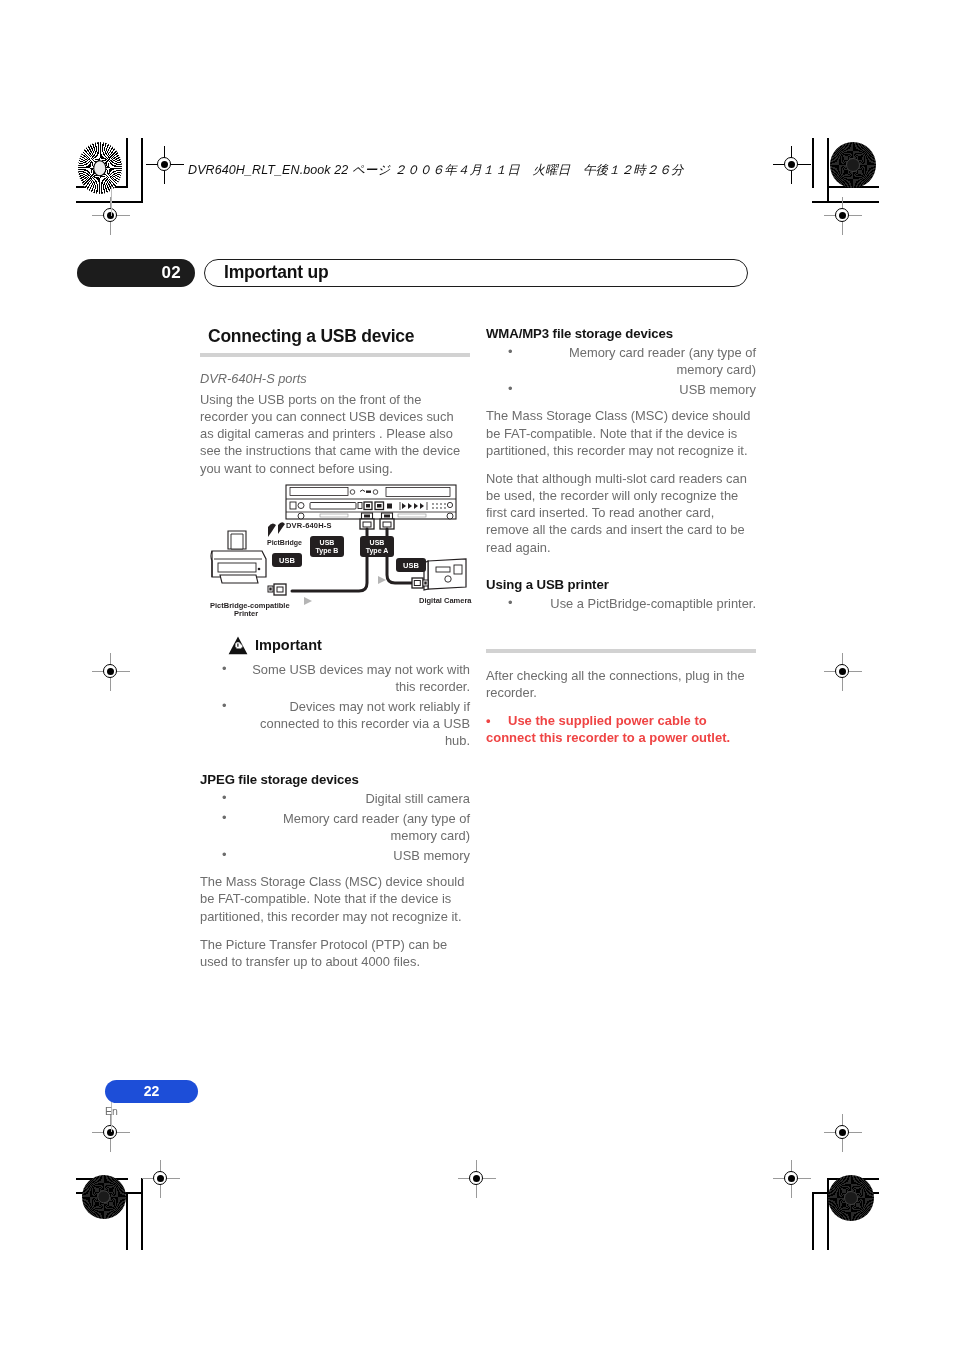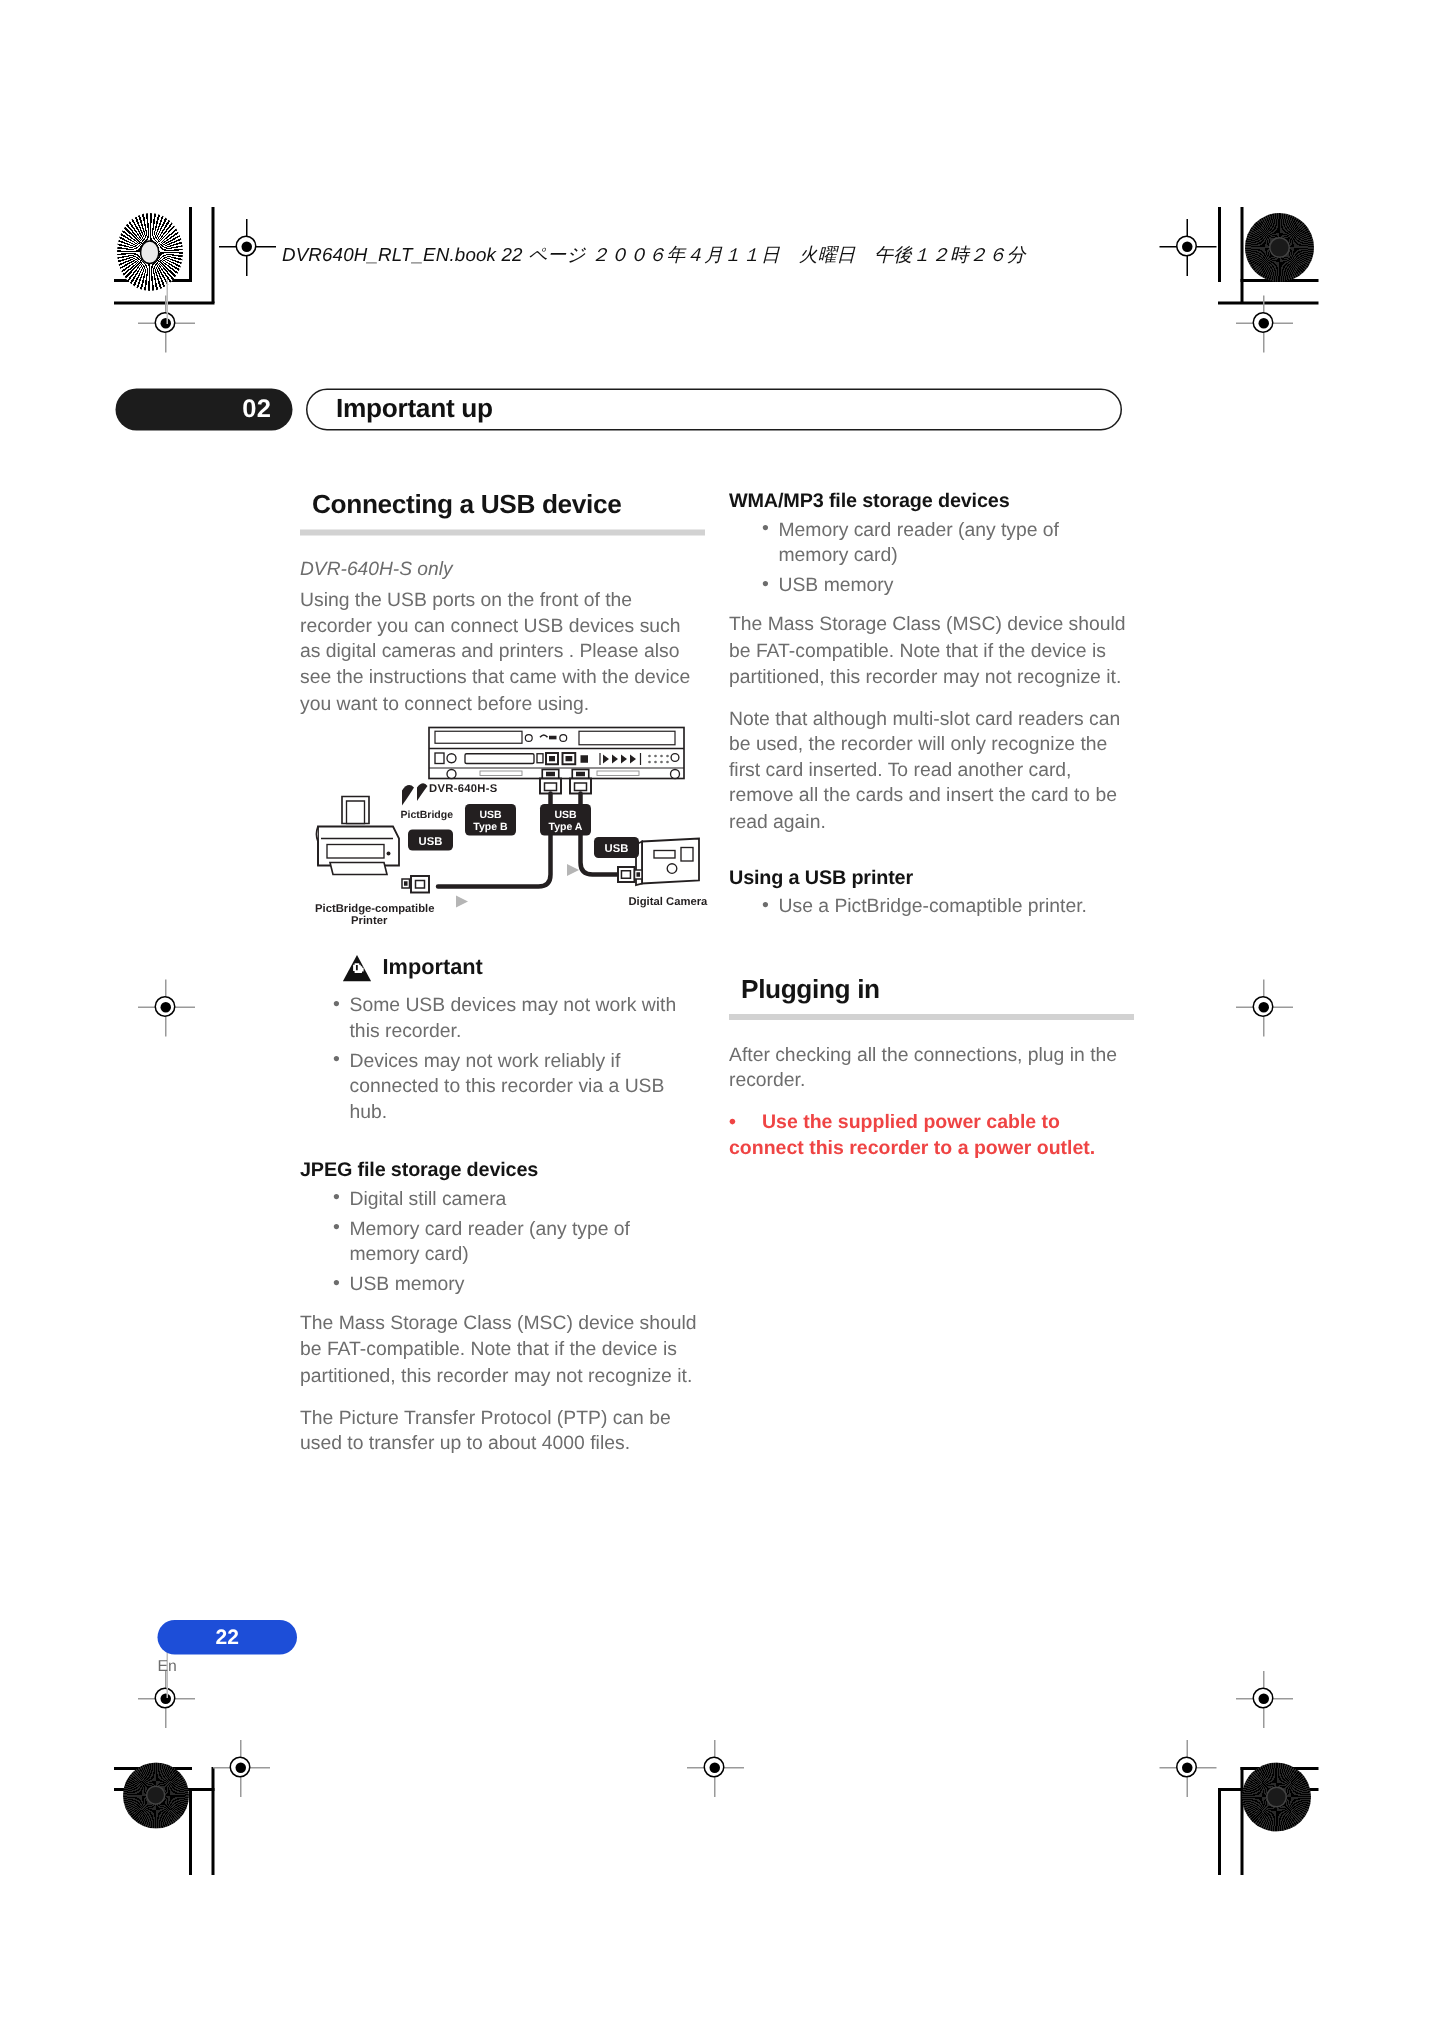--- a/index.html
+++ b/index.html
@@ -165,20 +165,21 @@
   }
   p.bold-note .lead {
     display: inline-block;
     width: 22px;
   }
 
   ul.bul {
     list-style: none;
     margin: 0 0 9px 0;
     padding: 0 0 0 22px;
+    text-align: right;
   }
   ul.bul li {
     font-size: 12.9px;
     line-height: 1.33;
     color: #6d6d6d;
     position: relative;
     margin-bottom: 3px;
     padding-left: 11px;
   }
   ul.bul li::before {
@@ -343,21 +344,21 @@
 
 <div class="chapter-badge">02</div>
 <div class="chapter-pill"></div>
 <div class="chapter-title">Important up</div>
 
 <div class="col col-left">
 
   <h1 class="sec">Connecting a USB device</h1>
   <div class="rule"></div>
 
-  <p class="italic">DVR-640H-S only</p>
+  <p class="italic">DVR-640H-S ports</p>
   <p class="body">Using the USB ports on the front of the recorder you can connect USB devices such as digital cameras and printers . Please also see the instructions that came with the device you want to connect before using.</p>
 
   <div style="height:148px;"></div>
 
   <div class="important-head">
     <svg class="warn-tri" viewBox="0 0 20 19">
       <path d="M10 0.6 L19.4 18.2 L0.6 18.2 Z" fill="#111"></path>
       <path d="M8.4 6.2 h3.1 v1.0 h1.0 v1.0 h1.0 v1.0 h0.9 v2.4 h-1.1 v1.0 h-4.9 v-1.3 h-1.0 v-4.1 h1.0 z" fill="#fff"></path>
       <path d="M9.3 7.4 h1.2 v3.4 h-1.2 z" fill="#111"></path>
     </svg>
@@ -534,21 +535,20 @@
 
   <div style="height:10px;"></div>
 
   <h2 class="sub">Using a USB printer</h2>
   <ul class="bul">
     <li>Use a PictBridge-comaptible printer.</li>
   </ul>
 
   <div style="height:28px;"></div>
 
-  <h1 class="sec">Plugging in</h1>
   <div class="rule"></div>
   <p class="body">After checking all the connections, plug in the recorder.</p>
   <p class="bold-note">
     <span class="lead">•</span><span>Use the supplied power cable to connect this recorder to a power outlet.</span>
   </p>
 </div>
 
 <div class="page-badge">22</div>
 <div class="page-lang">En</div>
 

